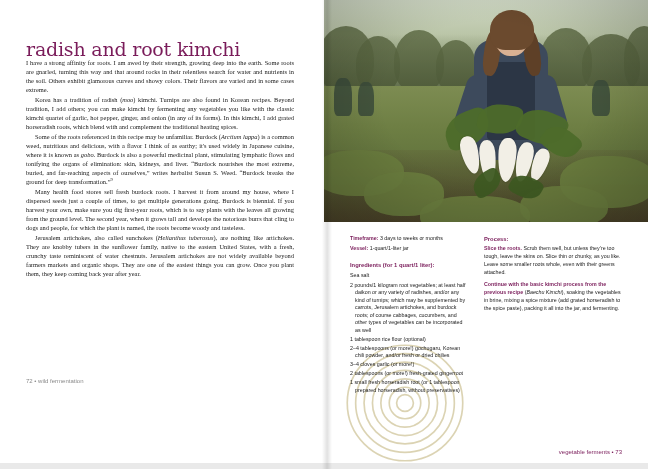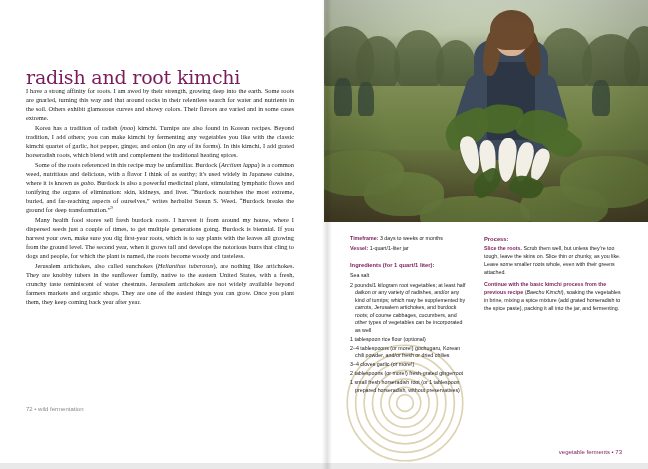--- a/index.html
+++ b/index.html
@@ -31,21 +31,20 @@
     z-index: 30;
     pointer-events: none;
   }
 
   
   .left-page {
     position: absolute;
     left: 0; top: 0;
     width: 324px;
     height: 398px;
-    margin-top: 28px;
   }
   .chapter-title {
     position: absolute;
     left: 26px;
     top: 26px;
     width: 275px;
     font-family: "DejaVu Serif", serif;
     font-size: 19px;
     font-weight: normal;
     color: #7a1c5a;

